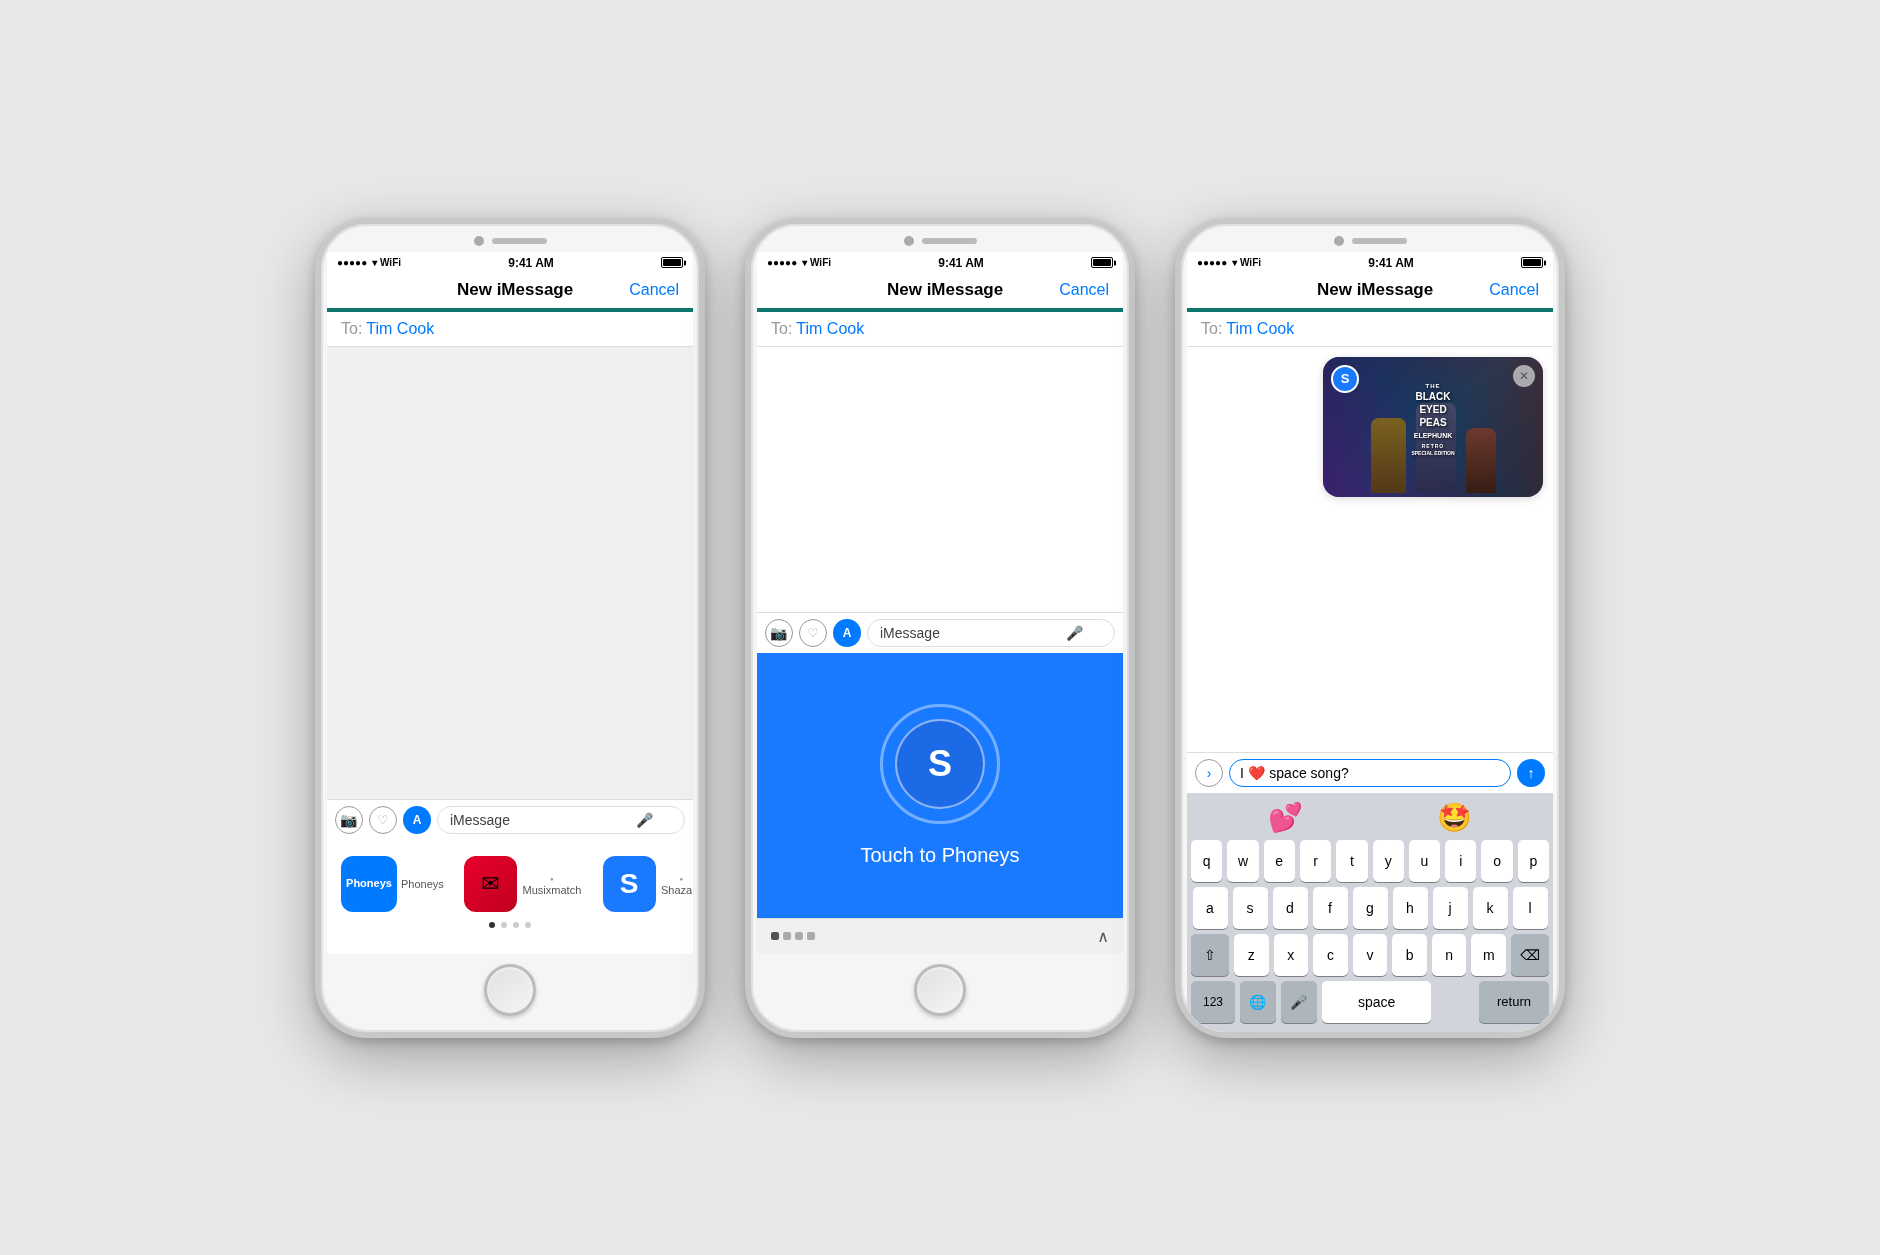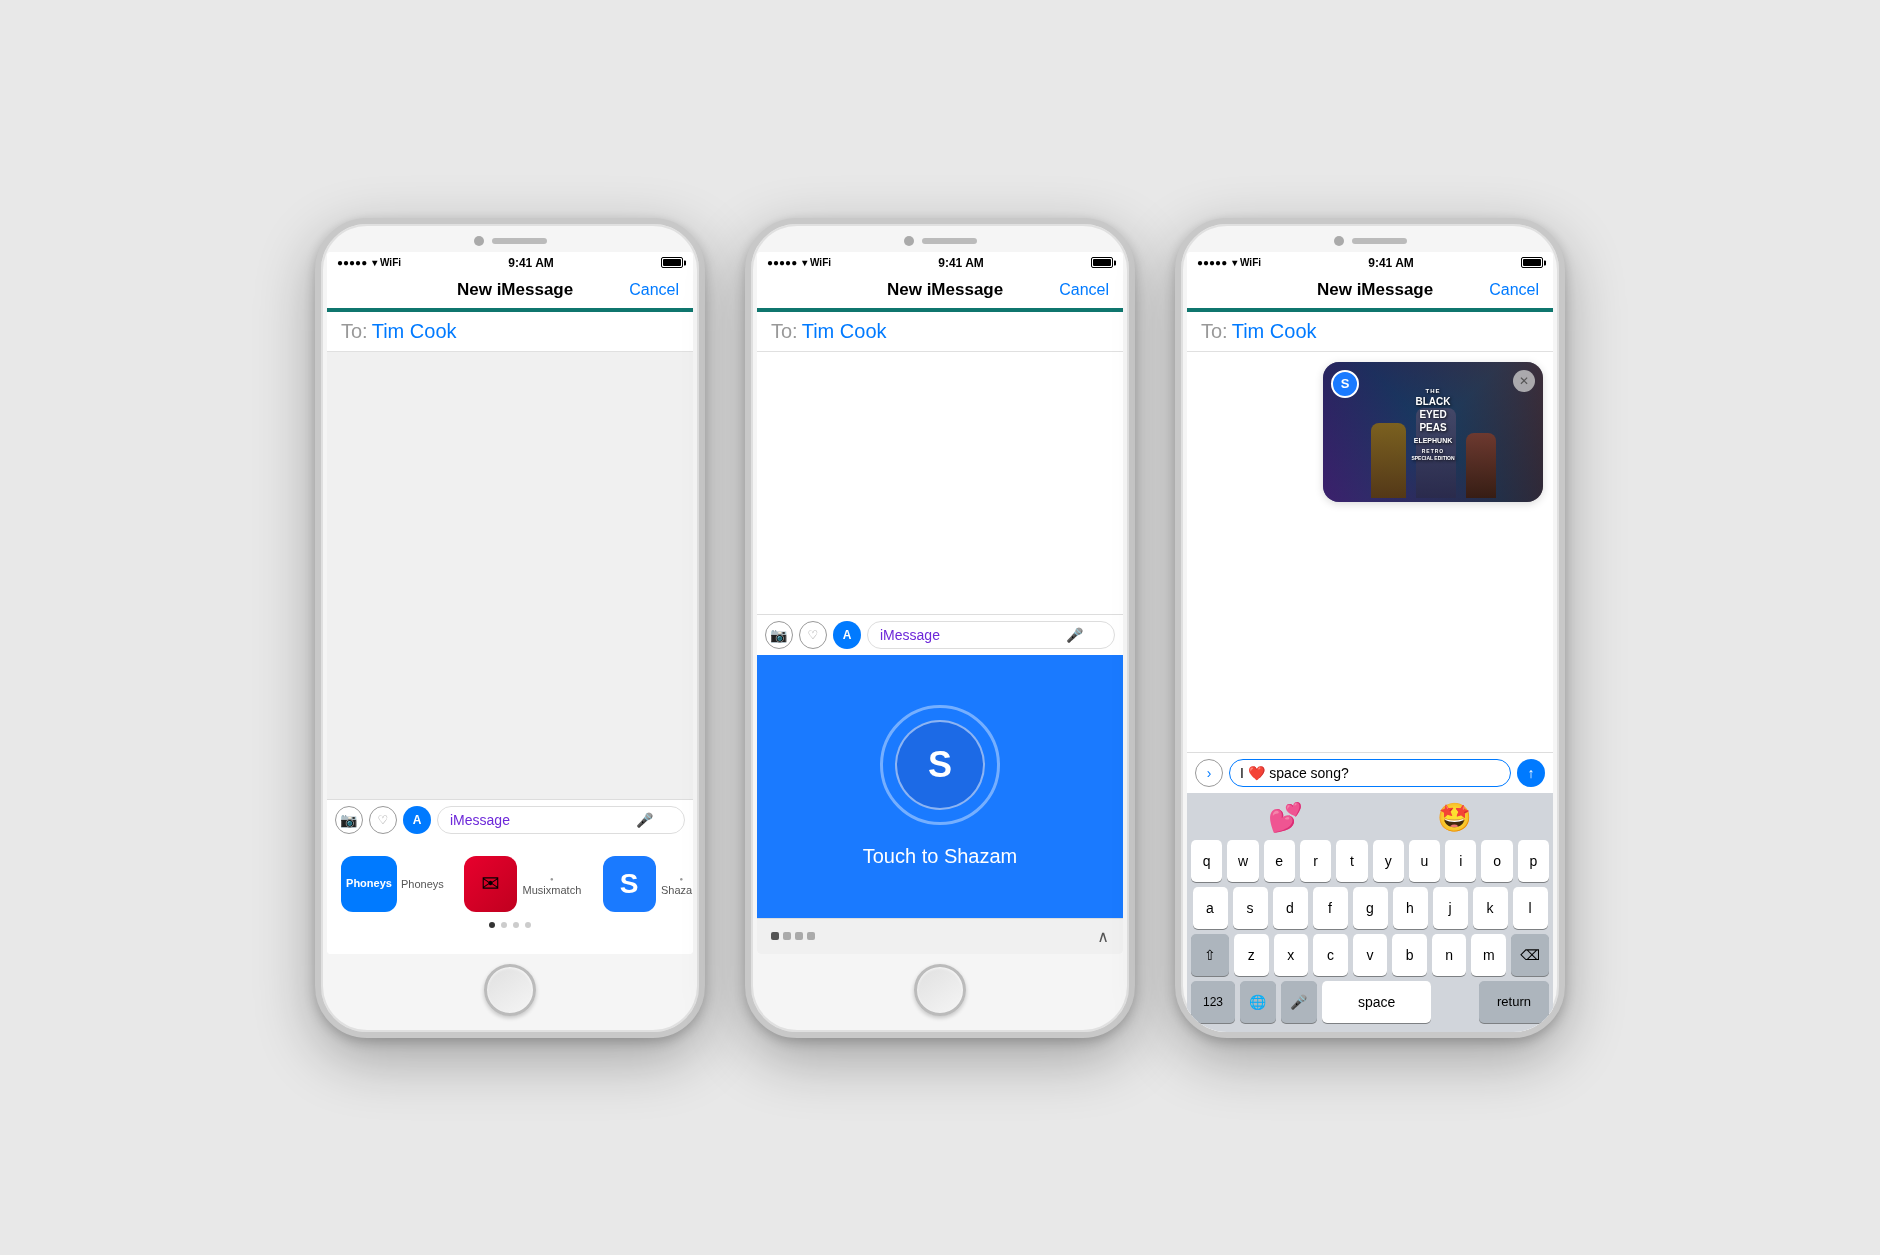--- a/index.html
+++ b/index.html
@@ -129,21 +129,21 @@
       font-size: 16px;
     }
 
     
     .to-field {
       display: flex;
       align-items: flex-end;
       padding: 8px 14px;
       border-bottom: 1px solid #e0e0e0;
       flex-shrink: 0;
-      font-size: 20px;
+      font-size: 16px;
     }
     .to-label {
       color: #999;
       margin-right: 4px;
     }
     .to-contact {
       color: #007AFF;
       font-weight: 500;
     }
 
@@ -182,21 +182,21 @@
       border: 1px solid #ddd;
       border-radius: 16px;
       padding: 5px 30px 5px 12px;
       font-size: 14px;
       color: #999;
       position: relative;
       background: white;
       display: flex;
       align-items: center;
     }
-    .input-field-text { color: #6d28d9; font-size: 14px; flex: 1; }
+    .input-field-text { color: #404040; font-size: 14px; flex: 1; }
     .mic-icon { color: #999; font-size: 14px; }
 
     
     .app-drawer {
       background: white;
       padding: 16px 14px;
       flex-shrink: 0;
     }
     .app-row {
       display: flex;
@@ -621,21 +621,21 @@
         <span class="mic-icon">🎤</span>
       </div>
     </div>
 
     <div class="shazam-panel">
       <div class="shazam-circle-outer">
         <div class="shazam-circle-inner">
           <span style="font-size:36px;font-weight:900;color:white;">S</span>
         </div>
       </div>
-      <span class="shazam-label">Touch to Shazam</span>
+      <span class="shazam-label">Touch to Phoneys</span>
     </div>
 
     <div class="drawer-dots-row">
       <div class="drawer-app-dots">
         <div class="d-dot"></div>
         <div class="d-dot" style="background:#aaa;"></div>
         <div class="d-dot" style="background:#aaa;"></div>
         <div class="d-dot" style="background:#aaa;"></div>
       </div>
       <span class="chevron-up">∧</span>

